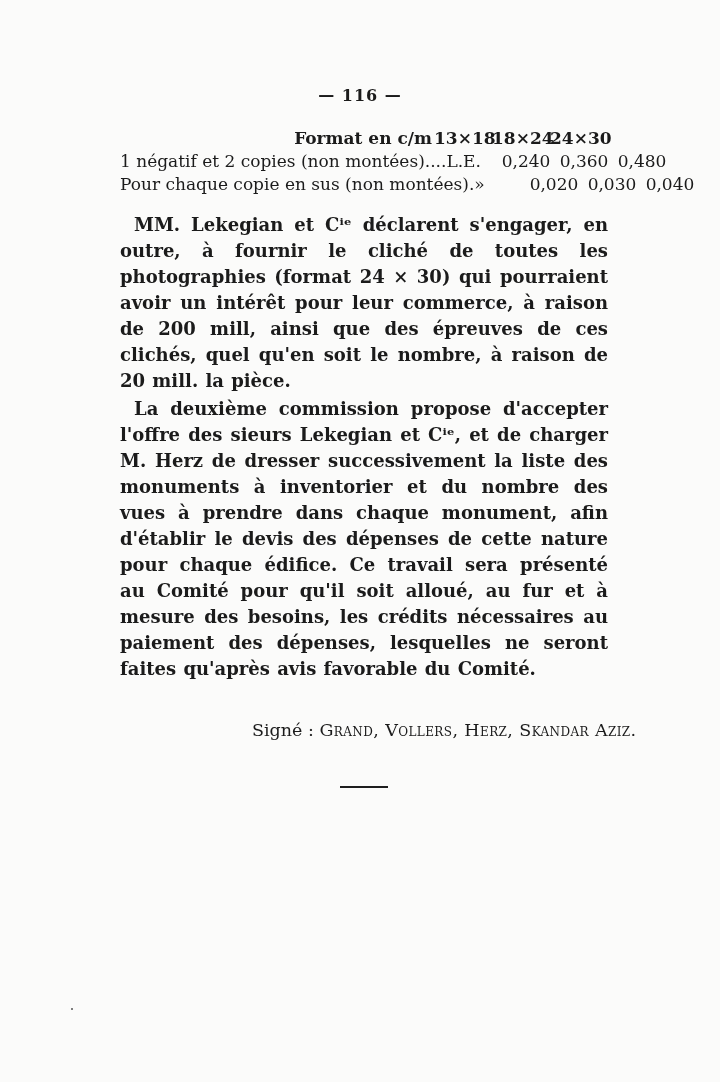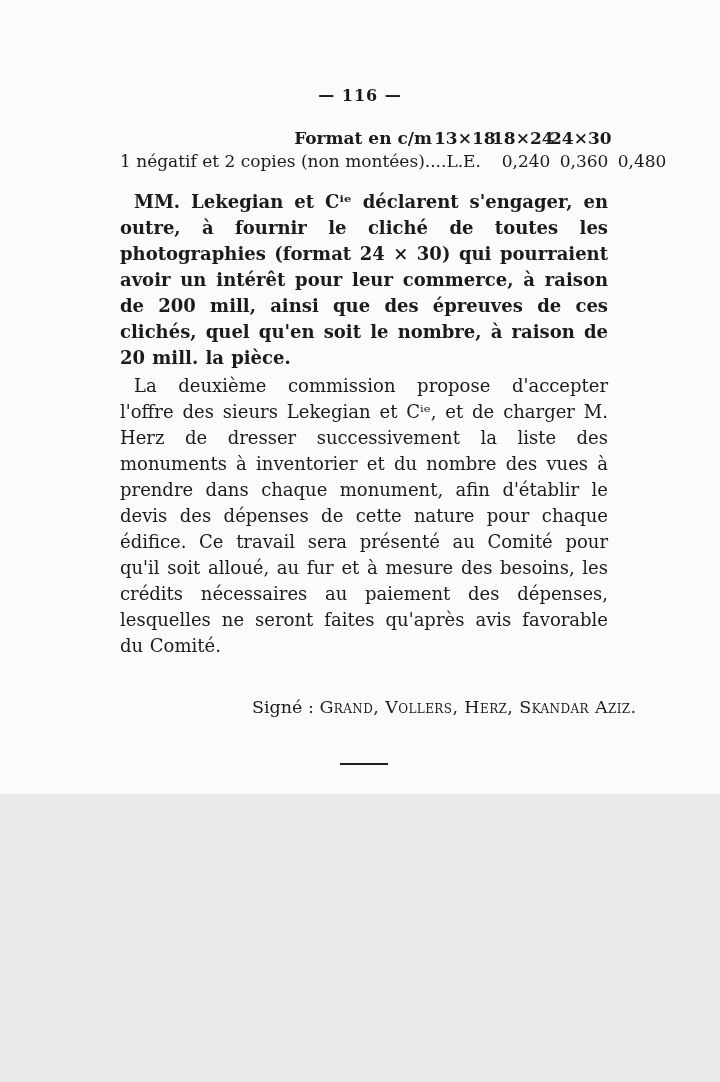--- a/index.html
+++ b/index.html
@@ -3,21 +3,21 @@
 <meta charset="utf-8">
 <style>
   html, body {
     margin: 0;
     padding: 0;
     background: #e9e9e9;
   }
   .page {
     position: relative;
     width: 720px;
-    height: 794px;
+    height: 1082px;
     margin: 0 auto;
     background: #fbfbfa;
     color: #1b1b1b;
     font-family: "DejaVu Serif", "Liberation Serif", serif;
     box-sizing: border-box;
     padding-top: 86px;
     overflow: hidden;
   }
   .page-number {
     text-align: center;
@@ -55,21 +55,21 @@
   
   .para {
     margin: 0;
     font-size: 18px;
     line-height: 26px;
     text-align: justify;
     text-indent: 14px;
     word-spacing: 1px;
   }
   .para.first { margin-top: 16px; font-weight: bold; }
-  .para.second { margin-top: 2px; }
+  .para.second { margin-top: 2px; font-weight: bold; }
 
   .section-heading {
     margin-top: 46px;
     text-align: center;
     font-size: 15px;
     font-weight: bold;
     font-variant: small-caps;
     letter-spacing: 0.6px;
   }
   .para.third { margin-top: 24px; }
@@ -126,20 +126,27 @@
         <div class="t-col">18×24</div>
         <div class="t-col">24×30</div>
       </div>
       <div class="t-row">
         <div class="t-label">1 négatif et 2 copies (non montées)....</div>
         <div class="t-unit">L.E.</div>
         <div class="t-val">0,240</div>
         <div class="t-val">0,360</div>
         <div class="t-val">0,480</div>
       </div>
+      <div class="t-row">
+        <div class="t-label">Pour chaque copie en sus (non montées).</div>
+        <div class="t-unit">»</div>
+        <div class="t-val">0,020</div>
+        <div class="t-val">0,030</div>
+        <div class="t-val">0,040</div>
+      </div>
     </div>
 
     <p class="para first">MM. Lekegian et Cⁱᵉ déclarent s'engager, en outre, à fournir le cliché de toutes les photographies (format 24 × 30) qui pourraient avoir un intérêt pour leur commerce, à raison de 200 mill, ainsi que des épreuves de ces clichés, quel qu'en soit le nombre, à raison de 20 mill. la pièce.</p>
 
     <p class="para second">La deuxième commission propose d'accepter l'offre des sieurs Lekegian et Cⁱᵉ, et de charger M. Herz de dresser successivement la liste des monuments à inventorier et du nombre des vues à prendre dans chaque monument, afin d'établir le devis des dépenses de cette nature pour chaque édifice. Ce travail sera présenté au Comité pour qu'il soit alloué, au fur et à mesure des besoins, les crédits nécessaires au paiement des dépenses, lesquelles ne seront faites qu'après avis favorable du Comité.</p>
 
 
 
 
     <div class="signature">

